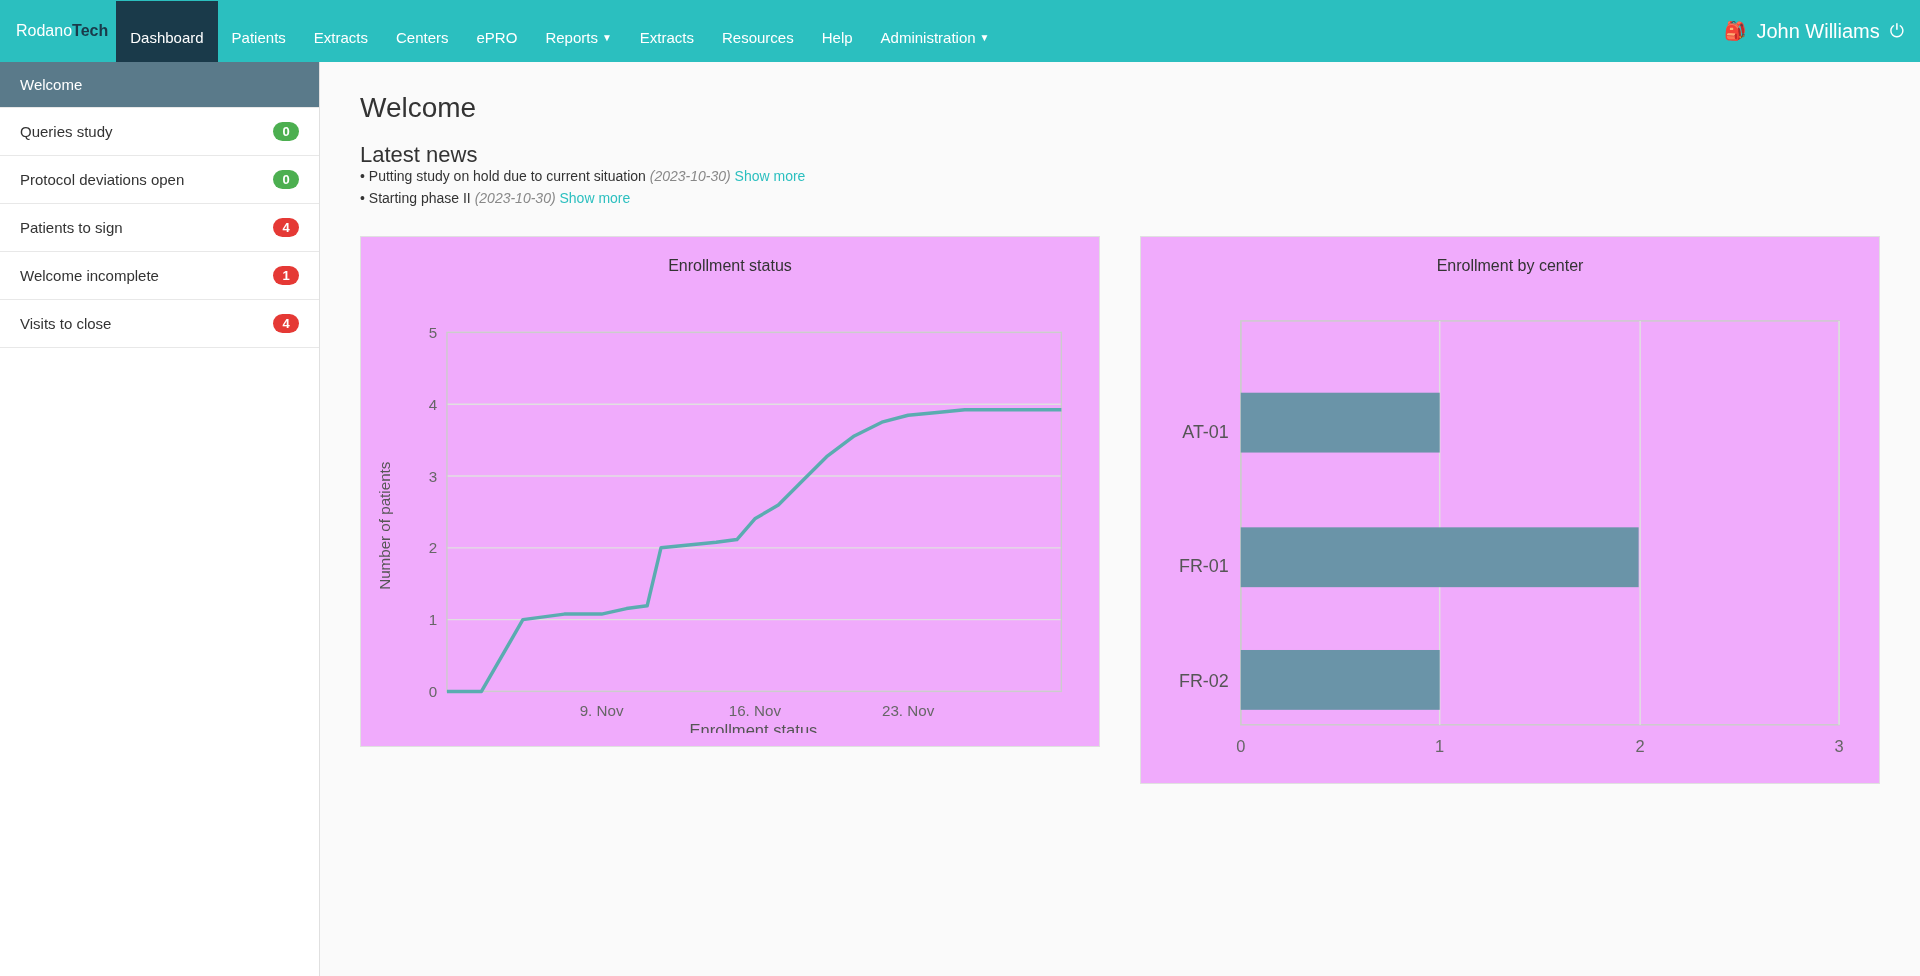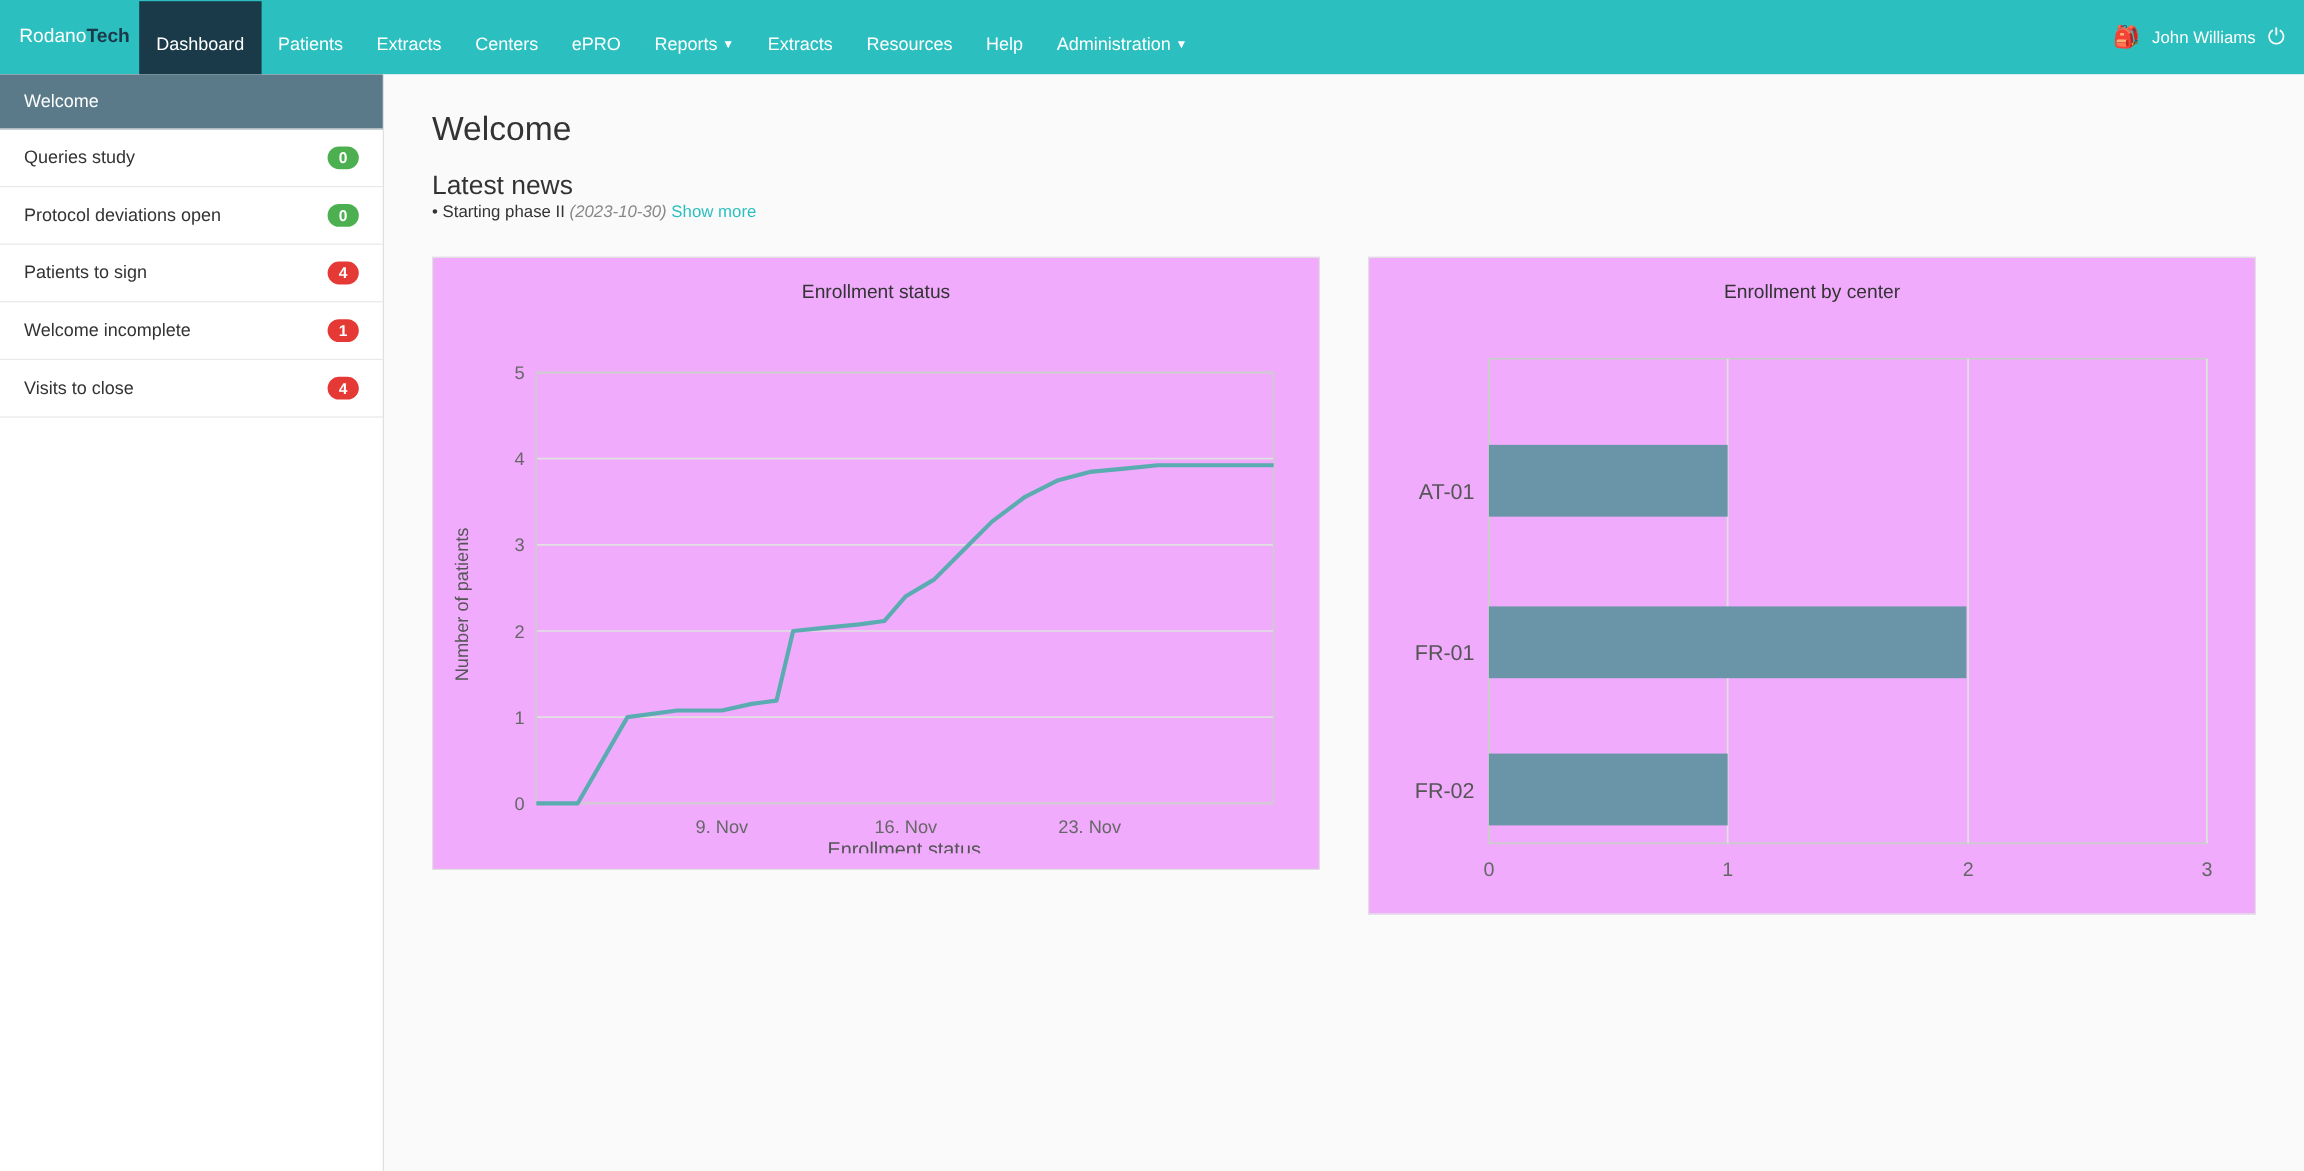--- a/index.html
+++ b/index.html
@@ -44,21 +44,21 @@
       font-size: 10px;
     }
     .navbar-right {
       margin-left: auto;
       display: flex;
       align-items: center;
       gap: 10px;
       color: white;
     }
     .navbar-right .user-name {
-      font-size: 14px;
+      font-size: 20px;
       color: white;
     }
     .navbar-right .icon-btn {
       cursor: pointer;
       font-size: 18px;
       color: white;
       display: flex;
       align-items: center;
     }
 
@@ -201,20 +201,25 @@
       <span class="badge badge-red">4</span>
     </div>
   </aside>
 
   <main class="content">
     <h1 class="content-title">Welcome</h1>
     <h2 class="latest-news-title">Latest news</h2>
 
     <div class="news-list">
       <div class="news-item">
+        <span>Putting study on hold due to current situation </span>
+        <span class="news-date">(2023-10-30)</span>
+        <a class="news-link"> Show more</a>
+      </div>
+      <div class="news-item">
         <span>Starting phase II </span>
         <span class="news-date">(2023-10-30)</span>
         <a class="news-link"> Show more</a>
       </div>
     </div>
 
     <div class="charts-row">
 
       <div class="chart-container">
         <div class="chart-title">Enrollment status</div>

